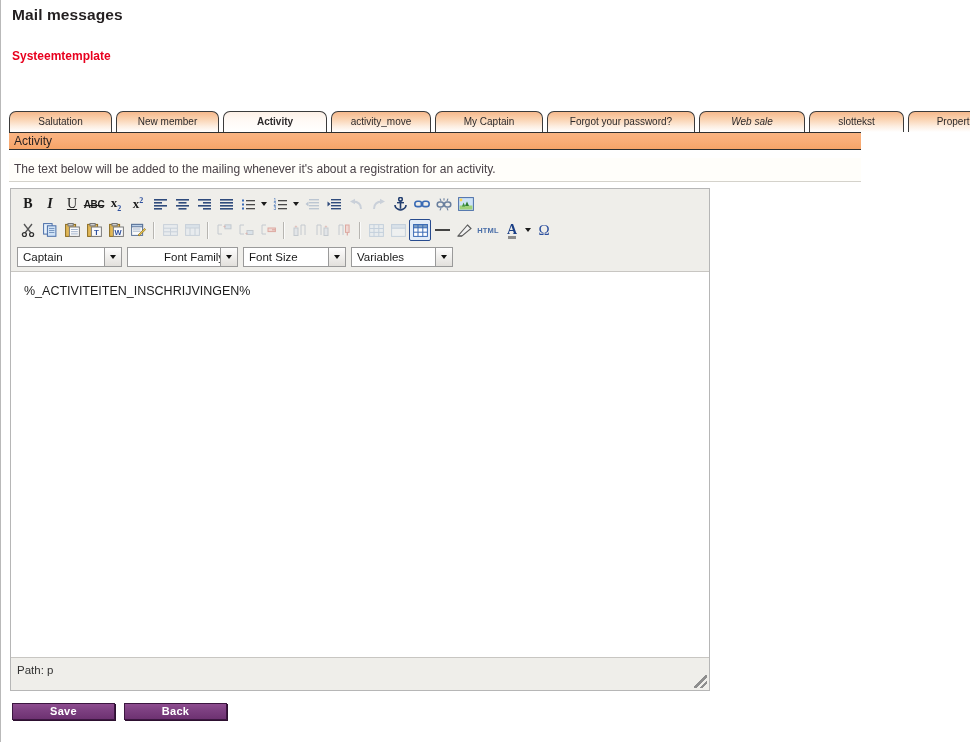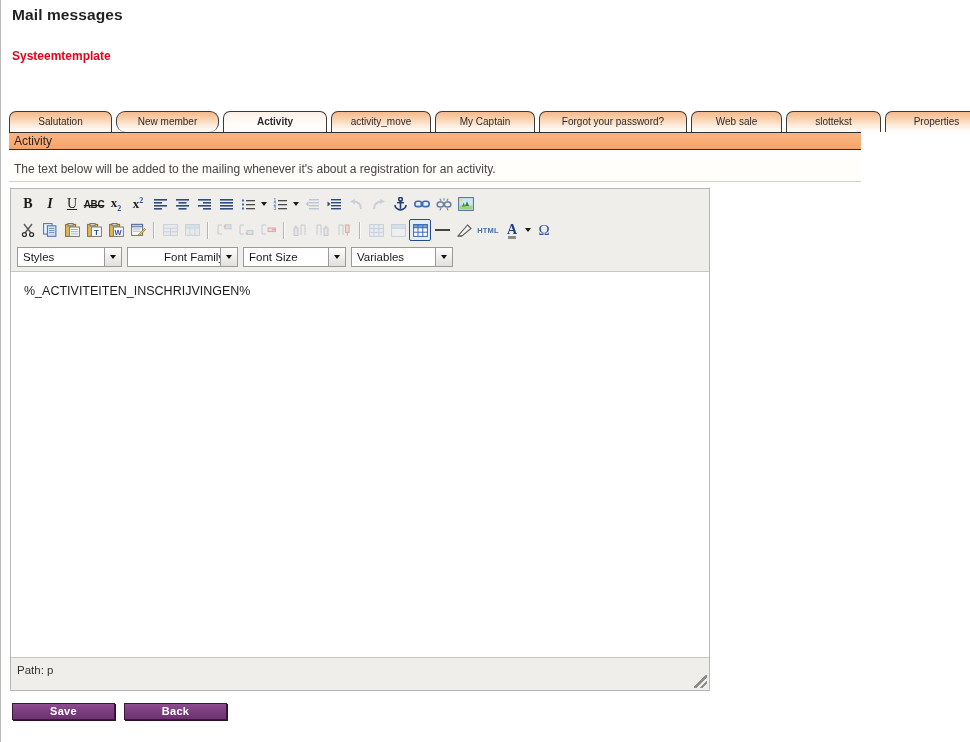--- a/index.html
+++ b/index.html
@@ -81,26 +81,26 @@
     margin-right: 4px;
     cursor: pointer;
   }
   .tab.active {
     font-weight: bold;
     background: linear-gradient(to bottom, #fdf0e6 0%, #fffaf6 45%, #ffffff 100%);
     z-index: 4;
   }
   
   .tab.w1 { width: 103px; }
-  .tab.w2 { width: 103px; border-radius: 9px; }
+  .tab.w2 { width: 103px; }
   .tab.w3 { width: 104px; }
   .tab.w4 { width: 100px; }
-  .tab.w5 { width: 100px; }
+  .tab.w5 { width: 108px; }
   .tab.w6 { width: 148px; }
-  .tab.w7 { width: 91px; }
+  .tab.w7 { width: 106px; font-style: italic; }
   .tab.w8 { width: 95px; }
   .tab.w9 { width: 103px; }
 
   
   #section-bar {
     position: absolute;
     left: 8px; top: 132px;
     width: 852px; height: 18px;
     box-sizing: border-box;
     background: linear-gradient(to bottom, #f9b482 0%, #f9ad77 50%, #f6a468 100%);
@@ -705,21 +705,21 @@
             <i></i>
           </div>
 
         <div class="tbtn">
             <span class="g-om">Ω</span>
           </div>
       </div>
 
       <div class="trow r3">
         <div class="selwrap">
-          <div class="selbox sel-styles">Styles</div>
+          <div class="selbox sel-styles">Captain</div>
           <div class="selarrow">
               <i></i>
             </div>
         </div>
         <div class="selwrap">
           <div class="selbox sel-family">Font Family</div>
           <div class="selarrow">
               <i></i>
             </div>
         </div>

